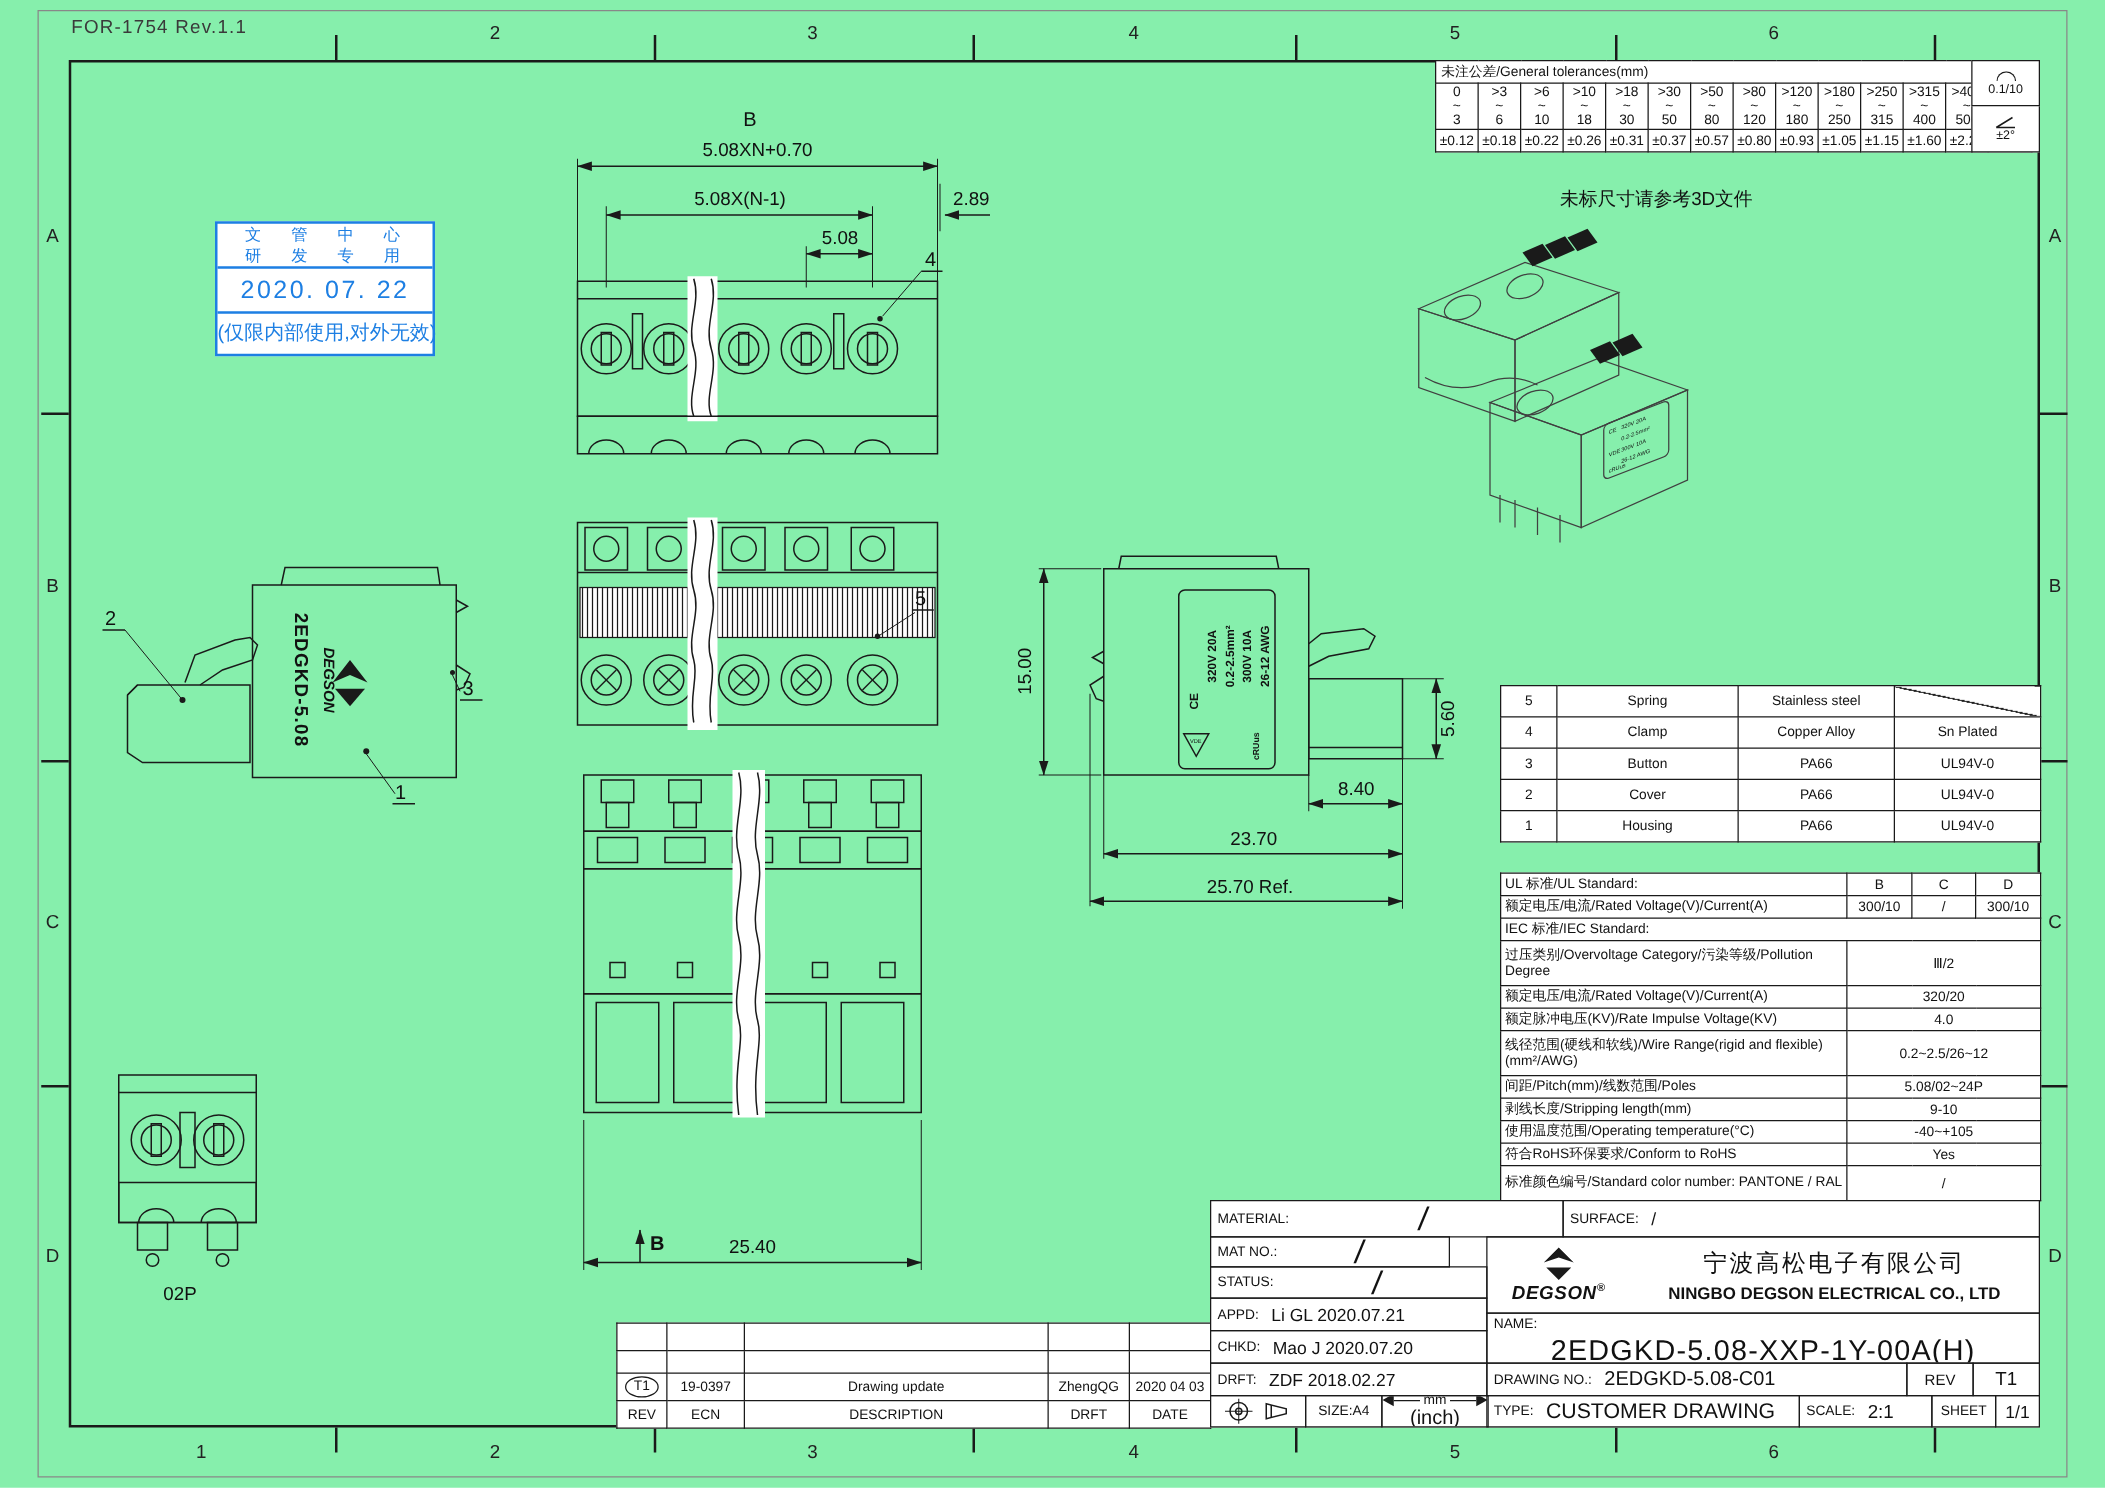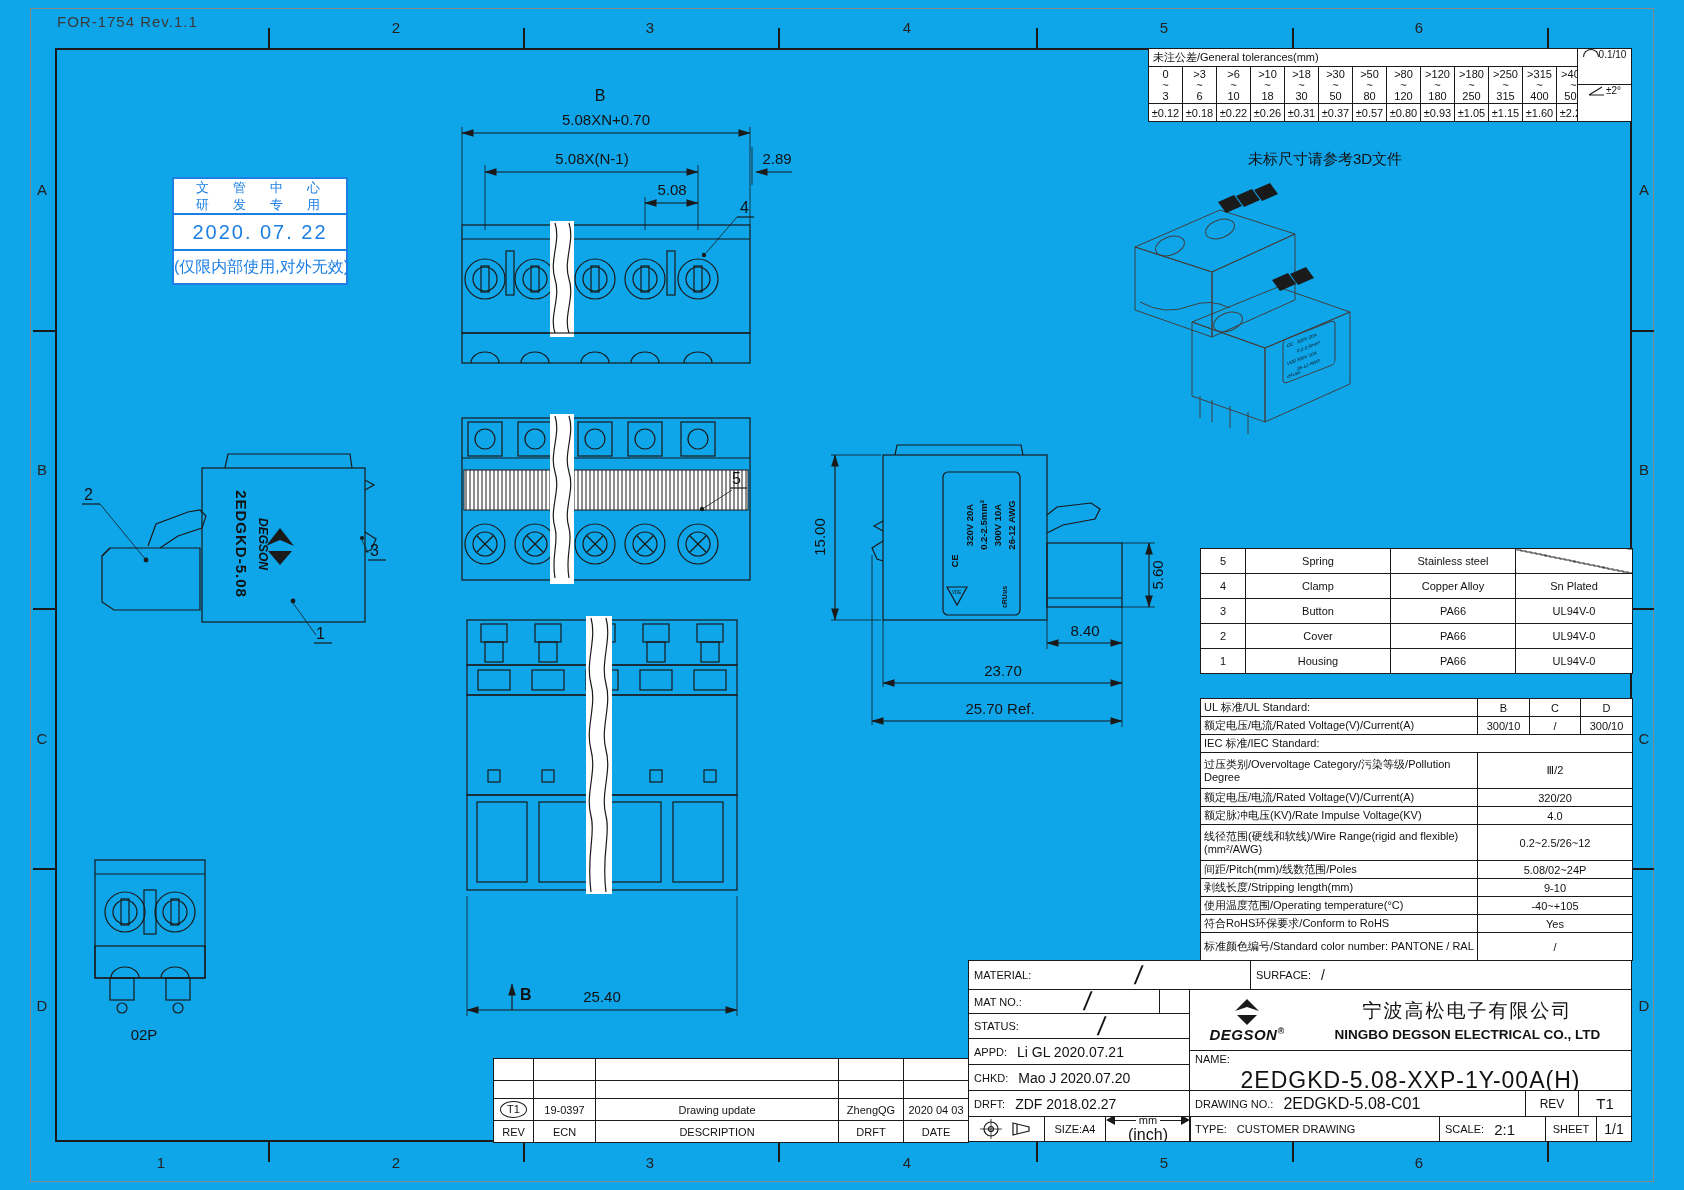--- a/index.html
+++ b/index.html
@@ -1,18 +1,18 @@
 <!DOCTYPE html>
 <html><head>
 <meta charset="utf-8">
 <style>
   *{margin:0;padding:0;box-sizing:border-box}
   :root{--ink:#1a1a1a;--bl:#1d7fe3}
   body{background:#fff}
-  #sheet{position:relative;width:1684px;height:1190px;background:#0ea5e9;overflow:hidden;
+  #sheet{position:relative;width:1684px;height:1190px;background:#86efac;overflow:hidden;
          font-family:"Liberation Sans","DejaVu Sans",sans-serif;color:#151515}
   .abs{position:absolute}
   .outerb{border:1px solid #888}
   .frame{border:2px solid var(--ink)}
   .zl{position:absolute;font-size:15px;color:#222;transform:translate(-50%,-50%)}
   .tick{position:absolute;background:var(--ink)}
   .docref{position:absolute;left:57px;top:13px;font-size:15px;letter-spacing:1px;color:#3a3a3a;white-space:nowrap}
   .note3d{position:absolute;left:1180px;top:150px;width:290px;text-align:center;font-size:15px;color:#111}
   
   .stamp{position:absolute;left:172px;top:177px;width:176px;height:108px;border:2px solid var(--bl);
@@ -22,21 +22,21 @@
   .stamp .s3{font-size:16px;line-height:32px;white-space:nowrap}
   
   table.g{position:absolute;border-collapse:collapse;table-layout:fixed;background:#fff}
   table.g td{border:1.2px solid var(--ink);font-size:11px;text-align:center;padding:0 1px;color:#111;overflow:hidden;white-space:nowrap}
   
   .tol td{font-size:10.5px}
   .tol .tl{text-align:left;padding-left:4px;font-size:11px}
   .tolr1{height:18px}.tolr2{height:37px}.tolr3{height:18px}
   .tol .rng div{line-height:11px}
   .spectol{position:absolute;left:1577px;top:48px;width:55px;background:#fff}
-  .spectol .half{height:37px;border:1.2px solid var(--ink);display:flex;flex-direction:row;align-items:flex-start;justify-content:center;font-size:10px;color:#111}
+  .spectol .half{height:37px;border:1.2px solid var(--ink);display:flex;flex-direction:column;align-items:center;justify-content:center;font-size:10px;color:#111}
   .spectol .half+.half{border-top:none}
   .arc{display:block;width:16px;height:8px;border:1.2px solid var(--ink);border-bottom:none;border-radius:8px 8px 0 0;margin-bottom:1px}
   
   .parts td{font-size:13px;height:25px}
   .spec td{font-size:11.5px}
   .spec td.lf{text-align:left;padding:0 3px;white-space:normal;line-height:1.15;font-size:11px}
   .diag{background:linear-gradient(to top right,transparent calc(50% - .6px),#222 calc(50% - .6px),#222 calc(50% + .6px),transparent calc(50% + .6px))}
   
   .revt td{font-size:12px}
   .oval{display:inline-block;border:1.2px solid var(--ink);border-radius:50%;padding:0 6px;font-size:11px;line-height:15px}
@@ -730,21 +730,21 @@
         <span class="val" style="font-size:16px">2EDGKD-5.08-C01</span>
     </div>
     <div class="cell ctr" style="left:557px;top:130px;width:54px;height:27px">
       <span class="lab" style="font-size:12px">REV</span>
     </div>
     <div class="cell ctr" style="left:610px;top:130px;width:54px;height:27px">
       <span style="font-size:15px">T1</span>
     </div>
     <div class="cell" style="left:221px;top:156px;width:251px;height:26px">
       <span class="lab">TYPE:</span>
-        <span class="val" style="font-size:11px">CUSTOMER DRAWING</span>
+        <span class="val" style="font-size:17px">CUSTOMER DRAWING</span>
     </div>
     <div class="cell" style="left:471px;top:156px;width:107px;height:26px">
       <span class="lab">SCALE:</span>
         <span class="val" style="font-size:15px">2:1</span>
     </div>
     <div class="cell ctr" style="left:577px;top:156px;width:52px;height:26px">
       <span class="lab">SHEET</span>
     </div>
     <div class="cell ctr" style="left:628px;top:156px;width:36px;height:26px">
       <span style="font-size:14px">1/1</span>

